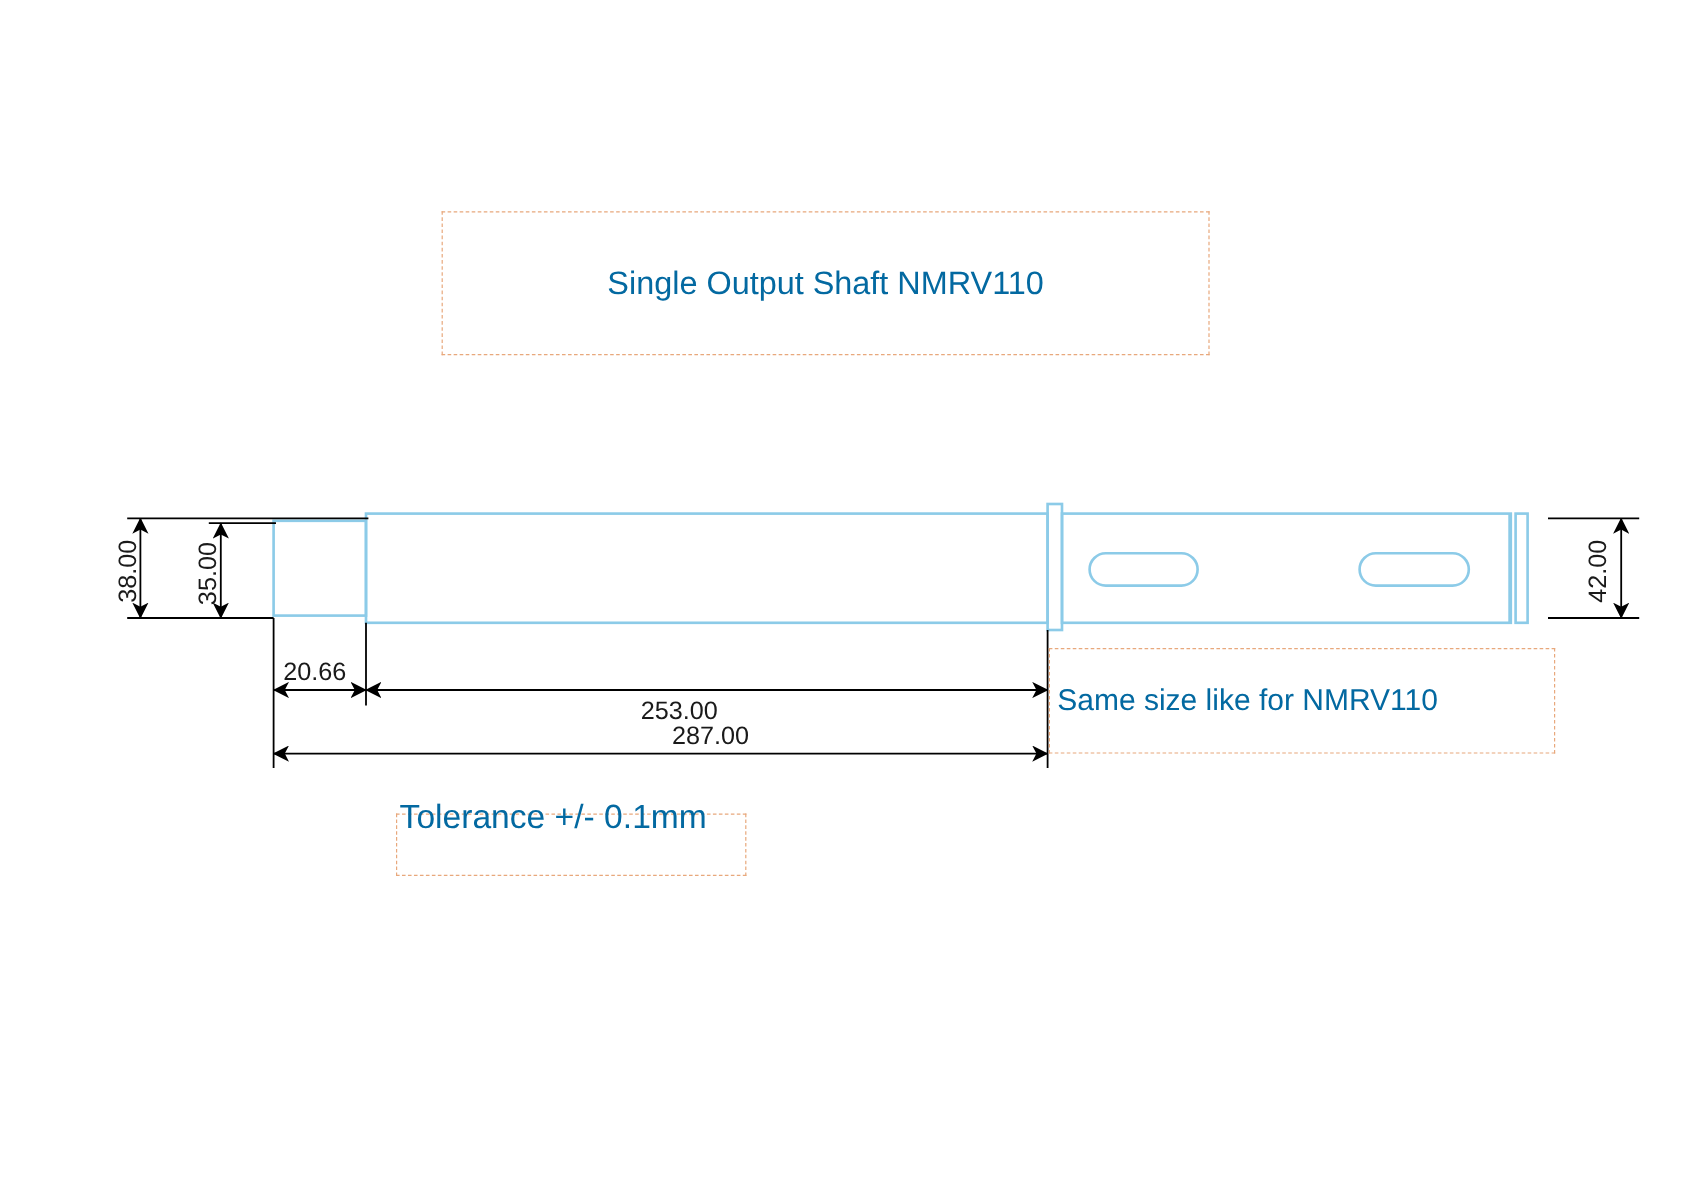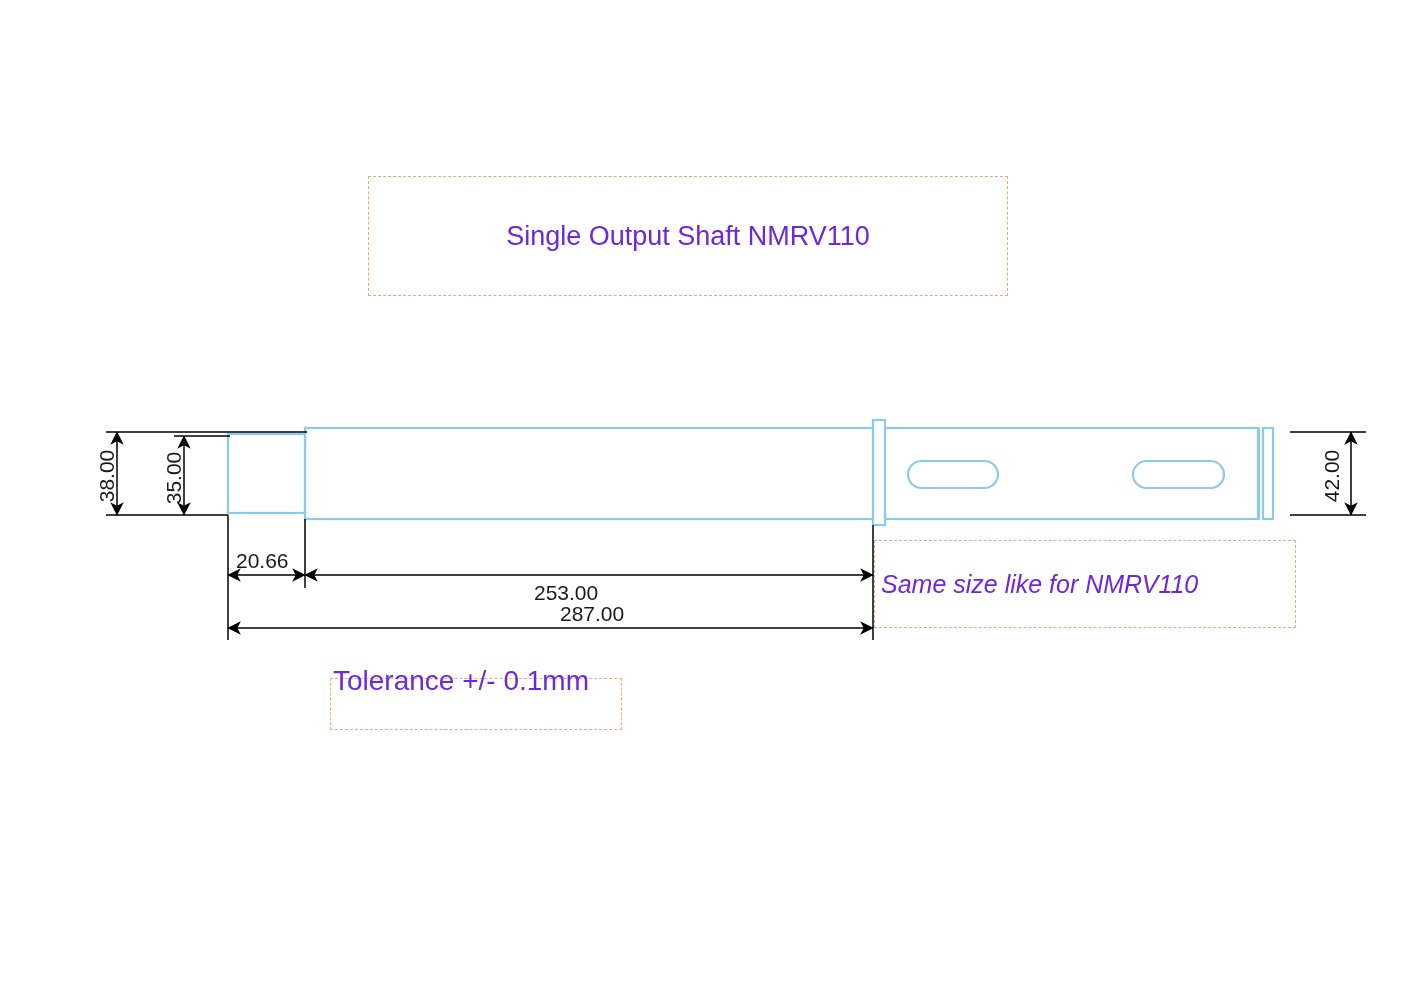--- a/index.html
+++ b/index.html
@@ -22,41 +22,40 @@
     height: 991px;
   }
   .note-box {
     position: absolute;
     box-sizing: border-box;
     border: 1.5px dashed #E8A87C;
     display: flex;
     align-items: center;
   }
   .note-text {
-    color: #6d28d9;
+    color: #0369a1;
     white-space: nowrap;
     font-family: "Liberation Sans", sans-serif;
   }
   #title-box {
     left: 368px;
     top: 176px;
     width: 640px;
     height: 120px;
     justify-content: center;
   }
   #title-text {
     font-size: 27px;
   }
   #samesize-box {
     left: 874px;
     top: 540px;
     width: 422px;
     height: 88px;
     justify-content: flex-start;
-    font-style: italic;
   }
   #samesize-text {
     font-size: 25px;
     padding-left: 6px;
   }
   #tolerance-box {
     left: 330px;
     top: 678px;
     width: 292px;
     height: 52px;

